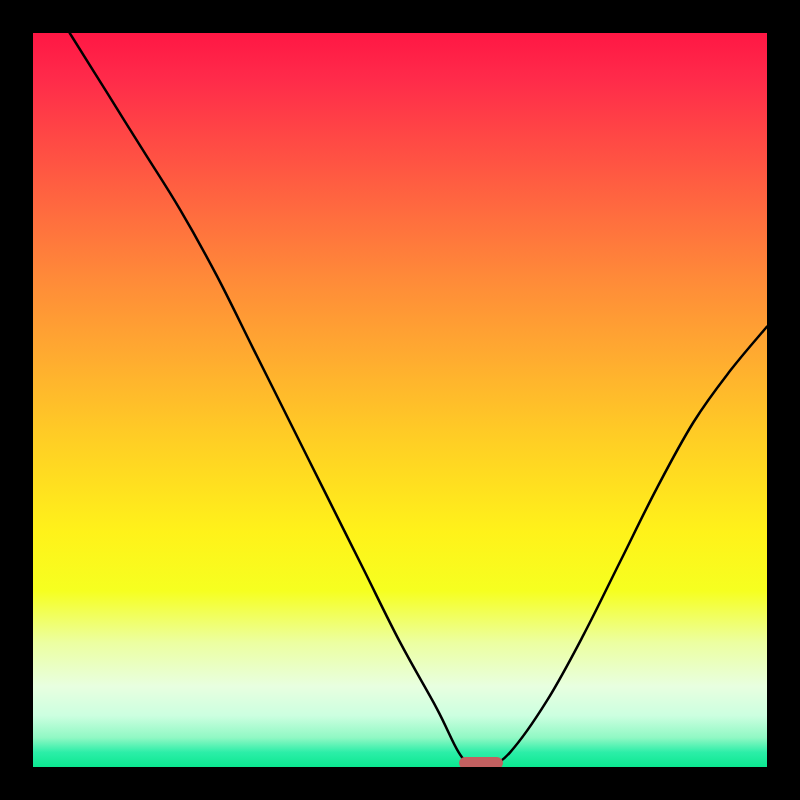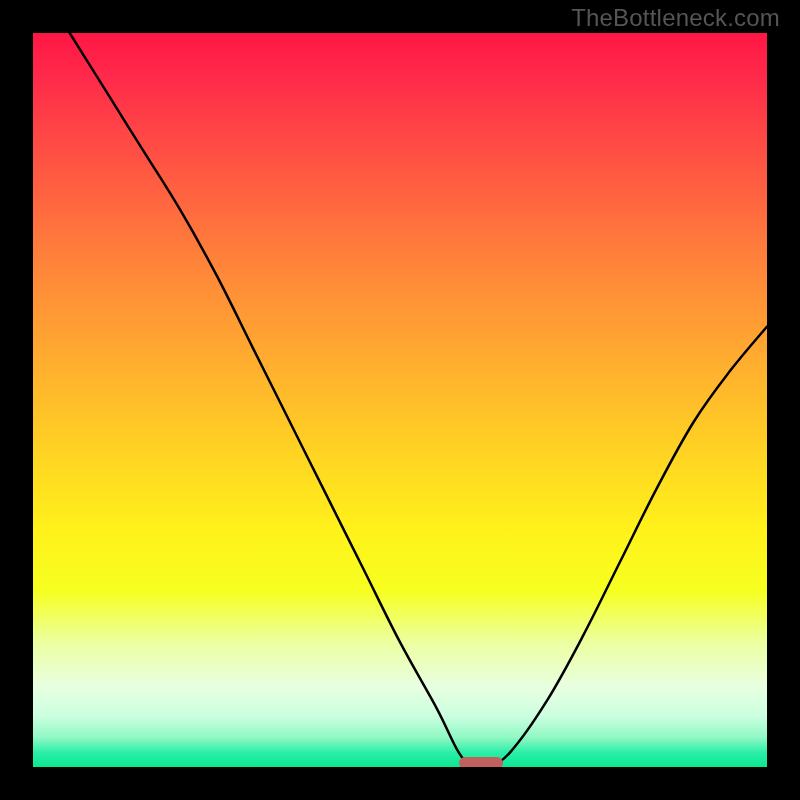--- a/index.html
+++ b/index.html
@@ -67,21 +67,20 @@
     position: absolute;
     background: #c26060;
     border-radius: 6px;
     height: 12px;
   }
 </style>
 </head>
 <body>
 
 <div class="frame">
-  <div class="watermark">TheBottleneck.com</div>
 
   <div class="plot-area">
     <div class="gradient"></div>
 
     <svg class="curve" viewBox="0 0 734 734" preserveAspectRatio="none">
       <path id="curve-path" fill="none" stroke="#000" stroke-width="2.5" stroke-linecap="round" stroke-linejoin="round" d="M 36.7 0.0 C 43.3 10.6, 60.2 37.6, 73.4 58.7 C 86.6 79.9, 96.9 96.3, 110.1 117.4 C 123.3 138.6, 133.6 153.7, 146.8 176.2 C 160.0 198.6, 170.3 217.1, 183.5 242.2 C 196.7 267.3, 207.0 289.2, 220.2 315.6 C 233.4 342.0, 243.7 362.6, 256.9 389.0 C 270.1 415.4, 280.4 436.0, 293.6 462.4 C 306.8 488.8, 317.1 509.4, 330.3 535.8 C 343.5 562.2, 353.8 584.1, 367.0 609.2 C 380.2 634.3, 393.1 655.5, 403.7 675.3 C 414.3 695.1, 419.1 708.8, 425.7 719.3 C 432.3 729.9, 435.1 731.4, 440.4 734.0 C 445.7 736.6, 448.5 736.6, 455.1 734.0 C 461.7 731.4, 466.5 731.2, 477.1 719.3 C 487.7 707.4, 500.6 689.1, 513.8 667.9 C 527.0 646.8, 537.3 627.0, 550.5 601.9 C 563.7 576.8, 574.0 554.9, 587.2 528.5 C 600.4 502.1, 610.7 480.2, 623.9 455.1 C 637.1 430.0, 647.4 410.2, 660.6 389.0 C 673.8 367.9, 684.1 354.8, 697.3 337.6 C 710.5 320.5, 727.4 301.5, 734.0 293.6"></path>
     </svg>
 
     <div class="marker" id="min-marker" style="left: 425.72px; width: 44.04px; top: 724px;"></div>
   </div>

